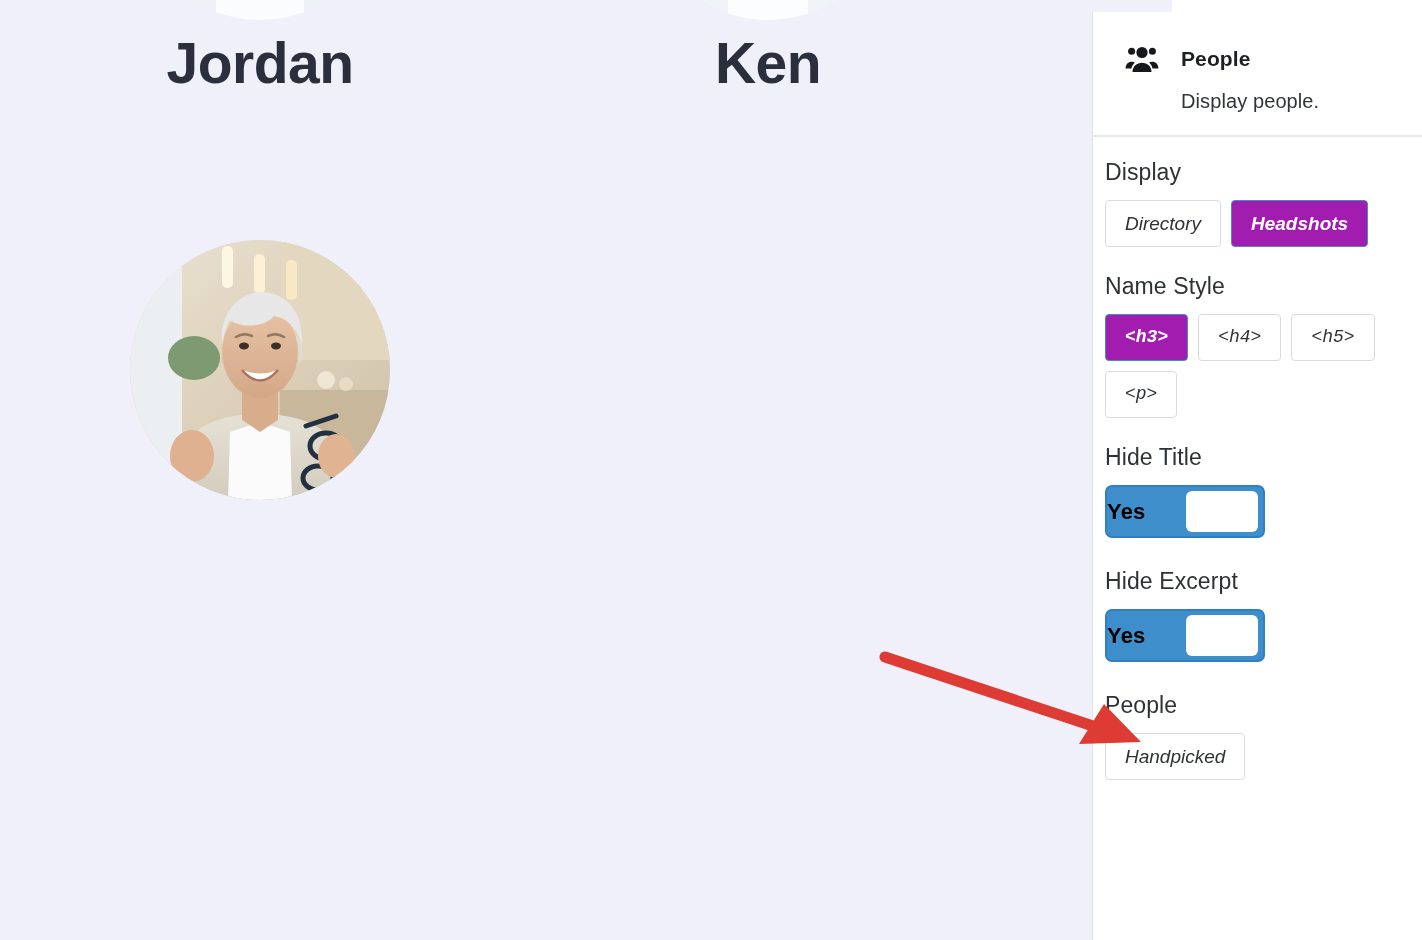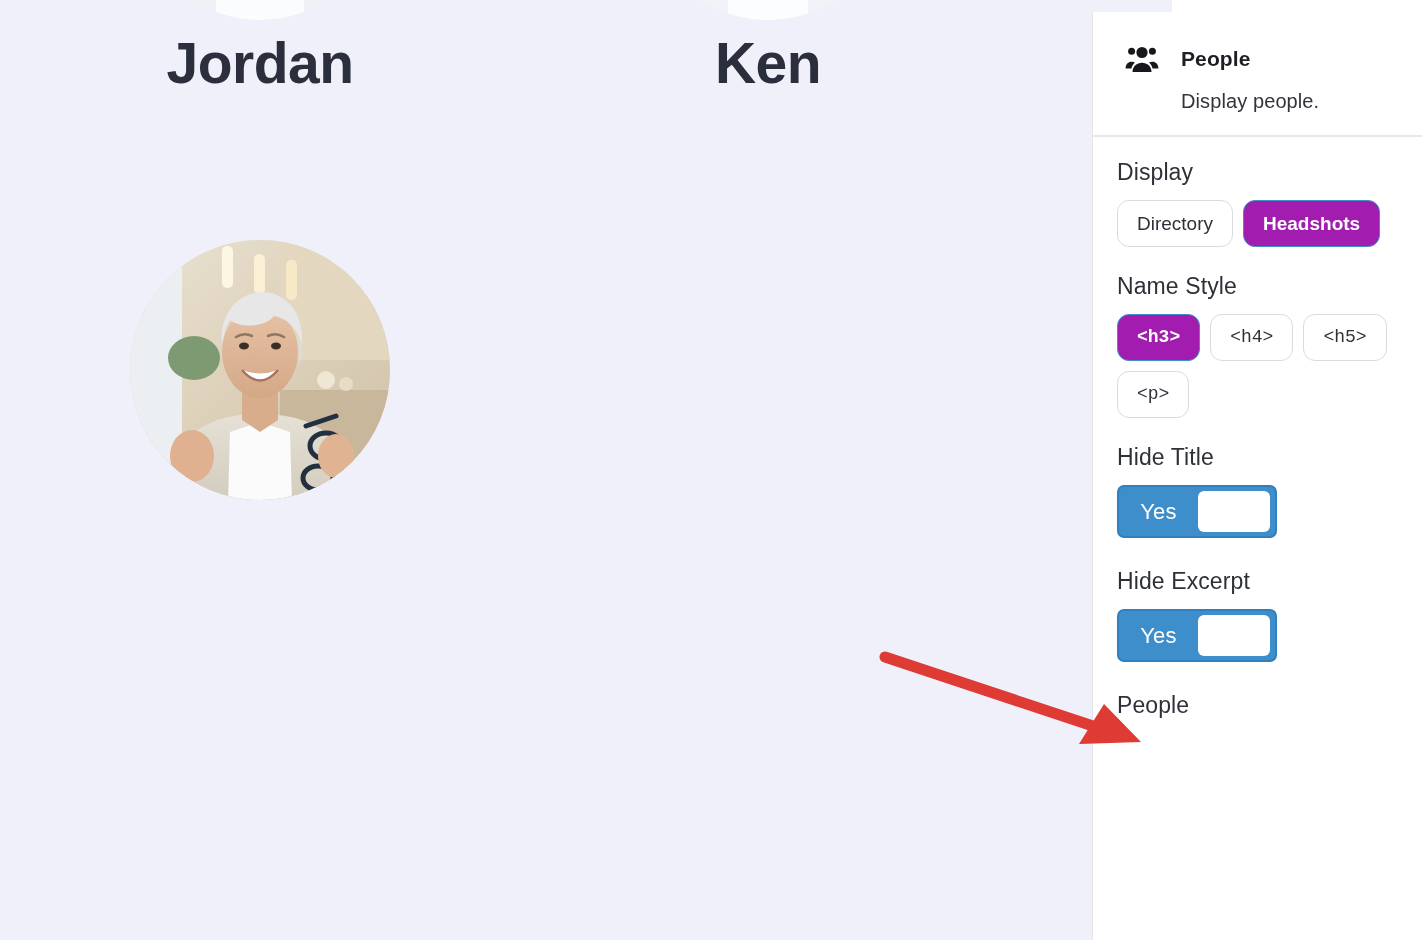--- a/index.html
+++ b/index.html
@@ -116,21 +116,21 @@
   }
 
   .block-desc {
     margin-top: 14px;
     margin-left: 56px;
     font-size: 20px;
     color: #31343b;
     letter-spacing: 0.1px;
   }
 
-  .panel-body { padding: 22px 0 0 24px; }
+  .panel-body { padding: 22px 0 0 12px; }
 
   .field { margin-bottom: 6px; }
 
   .field-label {
     font-size: 23px;
     color: #2e3138;
     margin-bottom: 14px;
     letter-spacing: 0.1px;
   }
 
@@ -138,28 +138,29 @@
     display: flex;
     flex-wrap: wrap;
     gap: 10px;
     margin-bottom: 26px;
   }
 
   .opt-btn {
     height: 47px;
     padding: 0 19px;
     border: 1px solid #d9dbe0;
-    border-radius: 12px;
+    border-radius: 4px;
     background: #ffffff;
     color: #2e3138;
     font-family: "Liberation Sans", sans-serif;
     font-size: 19px;
     line-height: 45px;
     white-space: nowrap;
     cursor: pointer;
+    font-style: italic;
   }
 
   .opt-btn.active {
     background: #a21caf;
     border-color: #3d8ecb;
     color: #ffffff;
     font-weight: 700;
   }
 
   .opt-btn.mono {
@@ -176,24 +177,24 @@
     display: flex;
     align-items: center;
     justify-content: space-between;
     padding: 0 5px 0 0;
     cursor: pointer;
     margin-bottom: 30px;
   }
 
   .toggle-label {
     flex: 1;
-    text-align: center;
-    color: #ffffff;
+    text-align: left;
+    color: #000000;
     font-size: 22px;
-    font-weight: 400;
+    font-weight: 700;
     letter-spacing: 0.2px;
   }
 
   .toggle-knob {
     width: 72px;
     height: 41px;
     background: #ffffff;
     border-radius: 6px;
     flex: 0 0 72px;
   }
@@ -361,20 +362,21 @@
         <div class="field-label">Hide Excerpt</div>
         <div class="toggle highlight-ring">
           <span class="toggle-label">Yes</span>
           <span class="toggle-knob"></span>
         </div>
       </div>
 
       <div class="field">
         <div class="field-label">People</div>
         <div class="btn-row">
+          <button class="opt-btn">Handpicked</button>
         </div>
       </div>
 
     </div>
   </div>
 
   <svg class="arrow-overlay" viewBox="0 0 1422 940">
     <g>
       <line x1="885" y1="657" x2="1108" y2="731" stroke="#dd3b34" stroke-width="11" stroke-linecap="round"></line>
       <polygon points="1141,742 1079,744 1104,704" fill="#dd3b34"></polygon>

